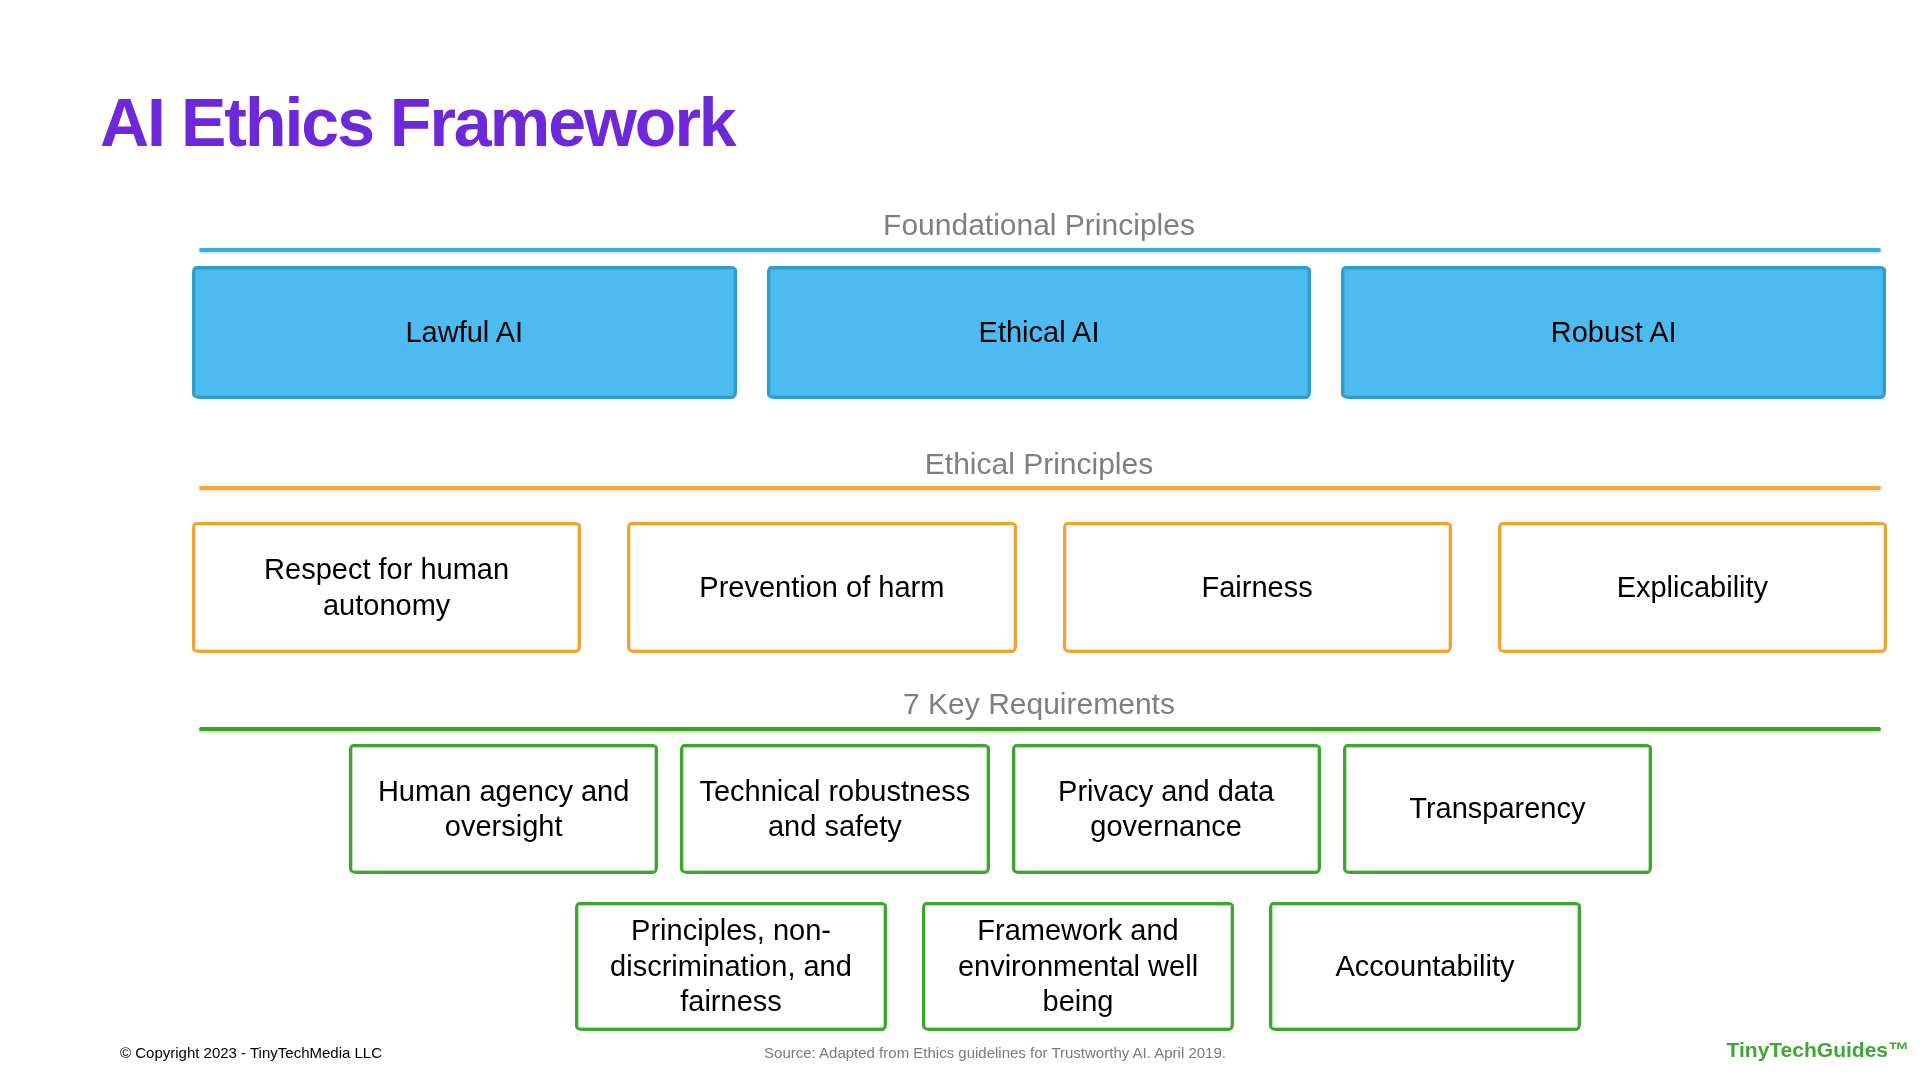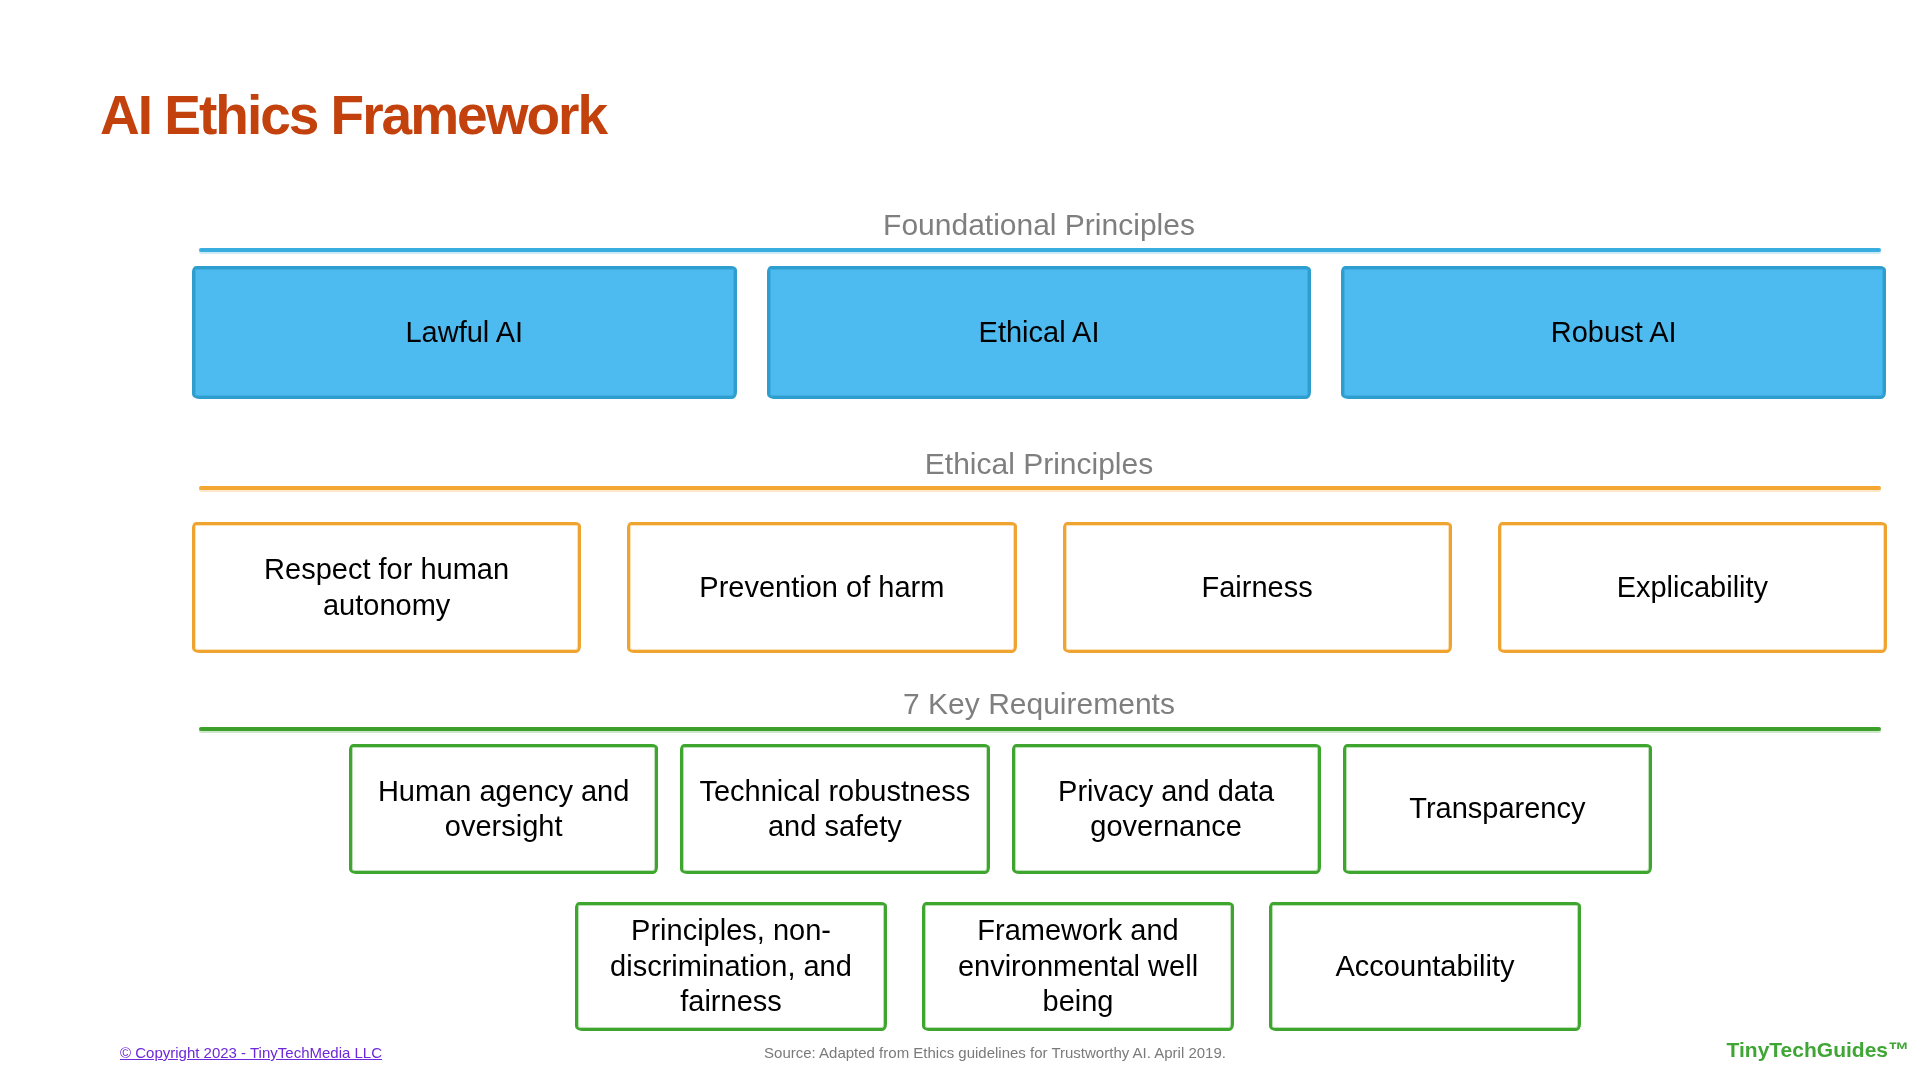--- a/index.html
+++ b/index.html
@@ -10,24 +10,24 @@
   }
   .slide {
     position: relative;
     width: 1920px; height: 1080px;
     background: #ffffff;
     overflow: hidden;
   }
   .title {
     position: absolute;
     left: 100px; top: 88px;
-    font-size: 55px;
+    font-size: 68px;
     font-weight: bold;
     letter-spacing: -2px;
-    color: #c2410c;
+    color: #6d28d9;
     line-height: 1;
   }
   .section-heading {
     position: absolute;
     left: 192px; width: 1694px;
     text-align: center;
     font-size: 30px;
     font-weight: normal;
     color: #7f7f7f;
     line-height: 1.1;
@@ -80,22 +80,21 @@
   }
   .box-green {
     border-color: #3ea52e;
     box-shadow: inset 0 0 0 1px rgba(62,165,46,0.35);
   }
 
   .footer-copyright {
     position: absolute;
     left: 120px; top: 1044px;
     font-size: 15px;
-    color: #6d28d9;
-    text-decoration: underline;
+    color: #000000;
   }
   .footer-source {
     position: absolute;
     left: 995px; top: 1044px;
     transform: translateX(-50%);
     font-size: 15px;
     color: #7a7a7a;
     white-space: nowrap;
   }
   .brand {

